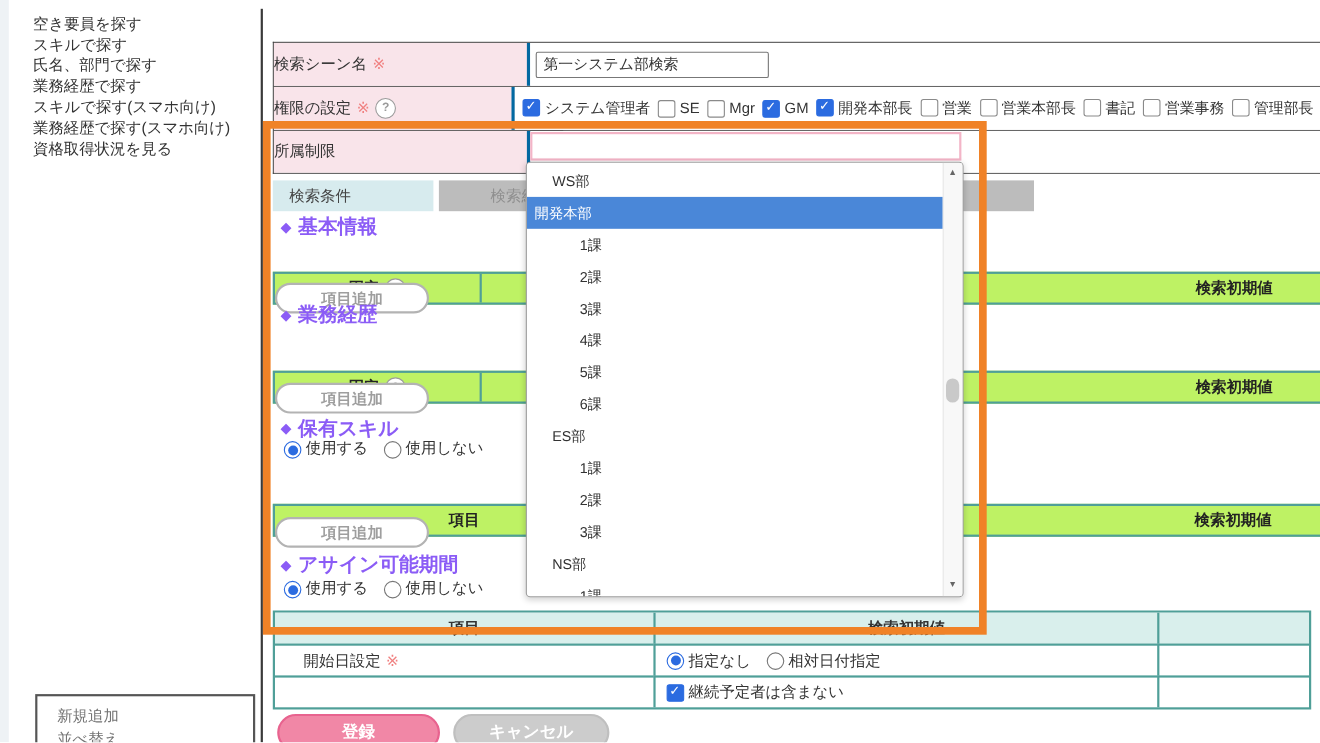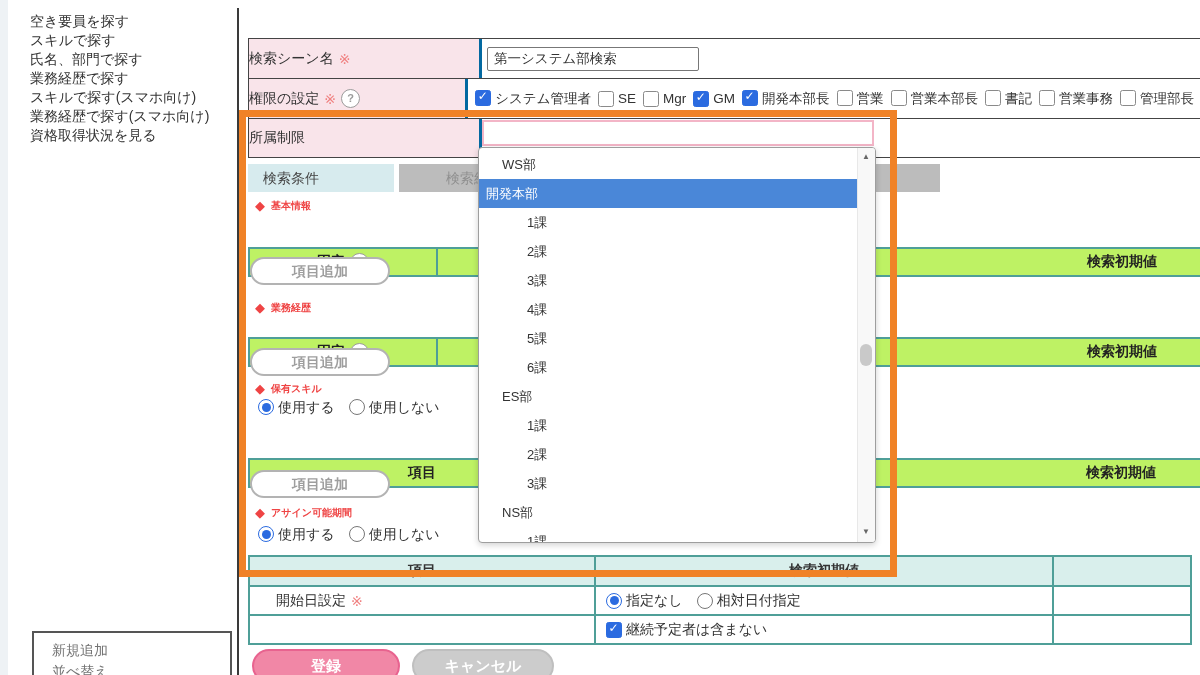--- a/index.html
+++ b/index.html
@@ -26,30 +26,30 @@
   .cbrow{display:flex;align-items:center;flex-wrap:nowrap;padding-left:7px;font-size:13.5px;white-space:nowrap;}
   .cb-item{display:flex;margin-right:7px;cursor:pointer;}
   .cb{width:14px;height:14px;border:1.5px solid #8a8a8a;border-radius:2.5px;background:#fff;margin-right:4px;flex:none;position:relative;}
   .cb.checked{background:#2b6be0;border-color:#2b6be0;}
   .cb.checked::after{content:"✓";position:absolute;left:1.5px;top:-1.5px;color:#fff;font-size:12px;font-weight:bold;}
   
   .tab{top:164px;height:28px;font-size:14px;line-height:28px;cursor:pointer;}
   .tab-active{left:248px;width:146px;background:#d7ebee;color:#444;padding-left:15px;box-sizing:border-box;}
   .tab-inactive{left:399px;width:541px;background:#bcbcbc;color:#8f8f8f;padding-left:47px;box-sizing:border-box;}
   
-  .sec-title{display:flex;align-items:center;gap:6px;font-size:10px;font-weight:bold;color:#ef4444;left:255px;height:16px;line-height:16px;}
+  .sec-title{display:flex;align-items:center;gap:6px;font-size:18px;font-weight:bold;color:#8b5cf6;left:255px;height:16px;line-height:16px;}
   .diamond-icon::before{content:"◆";font-size:13px;}
   
   .teal-head{display:flex;left:248px;width:1144px;height:30px;border:2px solid #4f9f98;background:#bef264;box-sizing:border-box;margin-top:28px;}
   .tc{display:flex;align-items:center;justify-content:center;height:100%;font-size:14px;font-weight:bold;color:#222;gap:5px;}
   .tc + .tc{border-left:2px solid #4f9f98;}
   
   .add-btn{width:140px;height:28px;border:2px solid #b3b3b3;border-radius:15px;background:#fff;color:#9e9e9e;font-weight:bold;font-size:14px;text-align:center;line-height:25px;box-sizing:border-box;cursor:pointer;}
   
-  .radio-row{display:flex;align-items:flex-start;left:258px;height:18px;font-size:14px;color:#333;}
+  .radio-row{display:flex;align-items:flex-end;left:258px;height:18px;font-size:14px;color:#333;}
   .radio{width:14px;height:14px;border:1.5px solid #777;border-radius:50%;background:#fff;margin-right:4px;flex:none;position:relative;}
   .radio.selected{border-color:#2b6be0;}
   .radio.selected::after{content:"";position:absolute;left:2.5px;top:2.5px;width:9px;height:9px;border-radius:50%;background:#2b6be0;}
   .radio-label{margin-right:14px;cursor:pointer;}
   
   .assign-table{left:248px;top:555px;width:944px;height:90px;border:2px solid #4f9f98;box-sizing:border-box;display:grid;grid-template-columns:344px 458px 1fr;grid-template-rows:28px 29px 1fr;background:#fff;}
   .at-cell{display:flex;align-items:center;font-size:14px;color:#333;box-sizing:border-box;}
   .at-head{background:#d9efec;font-weight:bold;justify-content:center;}
   .at-c2,.at-c3{border-left:2px solid #4f9f98;}
   .at-r2,.at-r3{border-top:2px solid #4f9f98;}
@@ -178,21 +178,21 @@
       <span>固定</span>
       <span class="help-icon"></span>
     </div>
     <div class="tc" style="width:414px"></div>
     <div class="tc" style="flex:1">
       <span>検索初期値</span>
     </div>
   </div>
   <div class="abs add-btn" style="left:250px;top:257px">項目追加</div>
 
-  <div class="abs sec-title" style="top:300px">
+  <div class="abs sec-title" style="top:278px">
     <span class="diamond-icon"></span>
     <span>業務経歴</span>
   </div>
   <div class="abs teal-head" style="top:309px">
     <div class="tc" style="width:186px">
       <span>固定</span>
       <span class="help-icon"></span>
     </div>
     <div class="tc" style="width:414px"></div>
     <div class="tc" style="flex:1">

